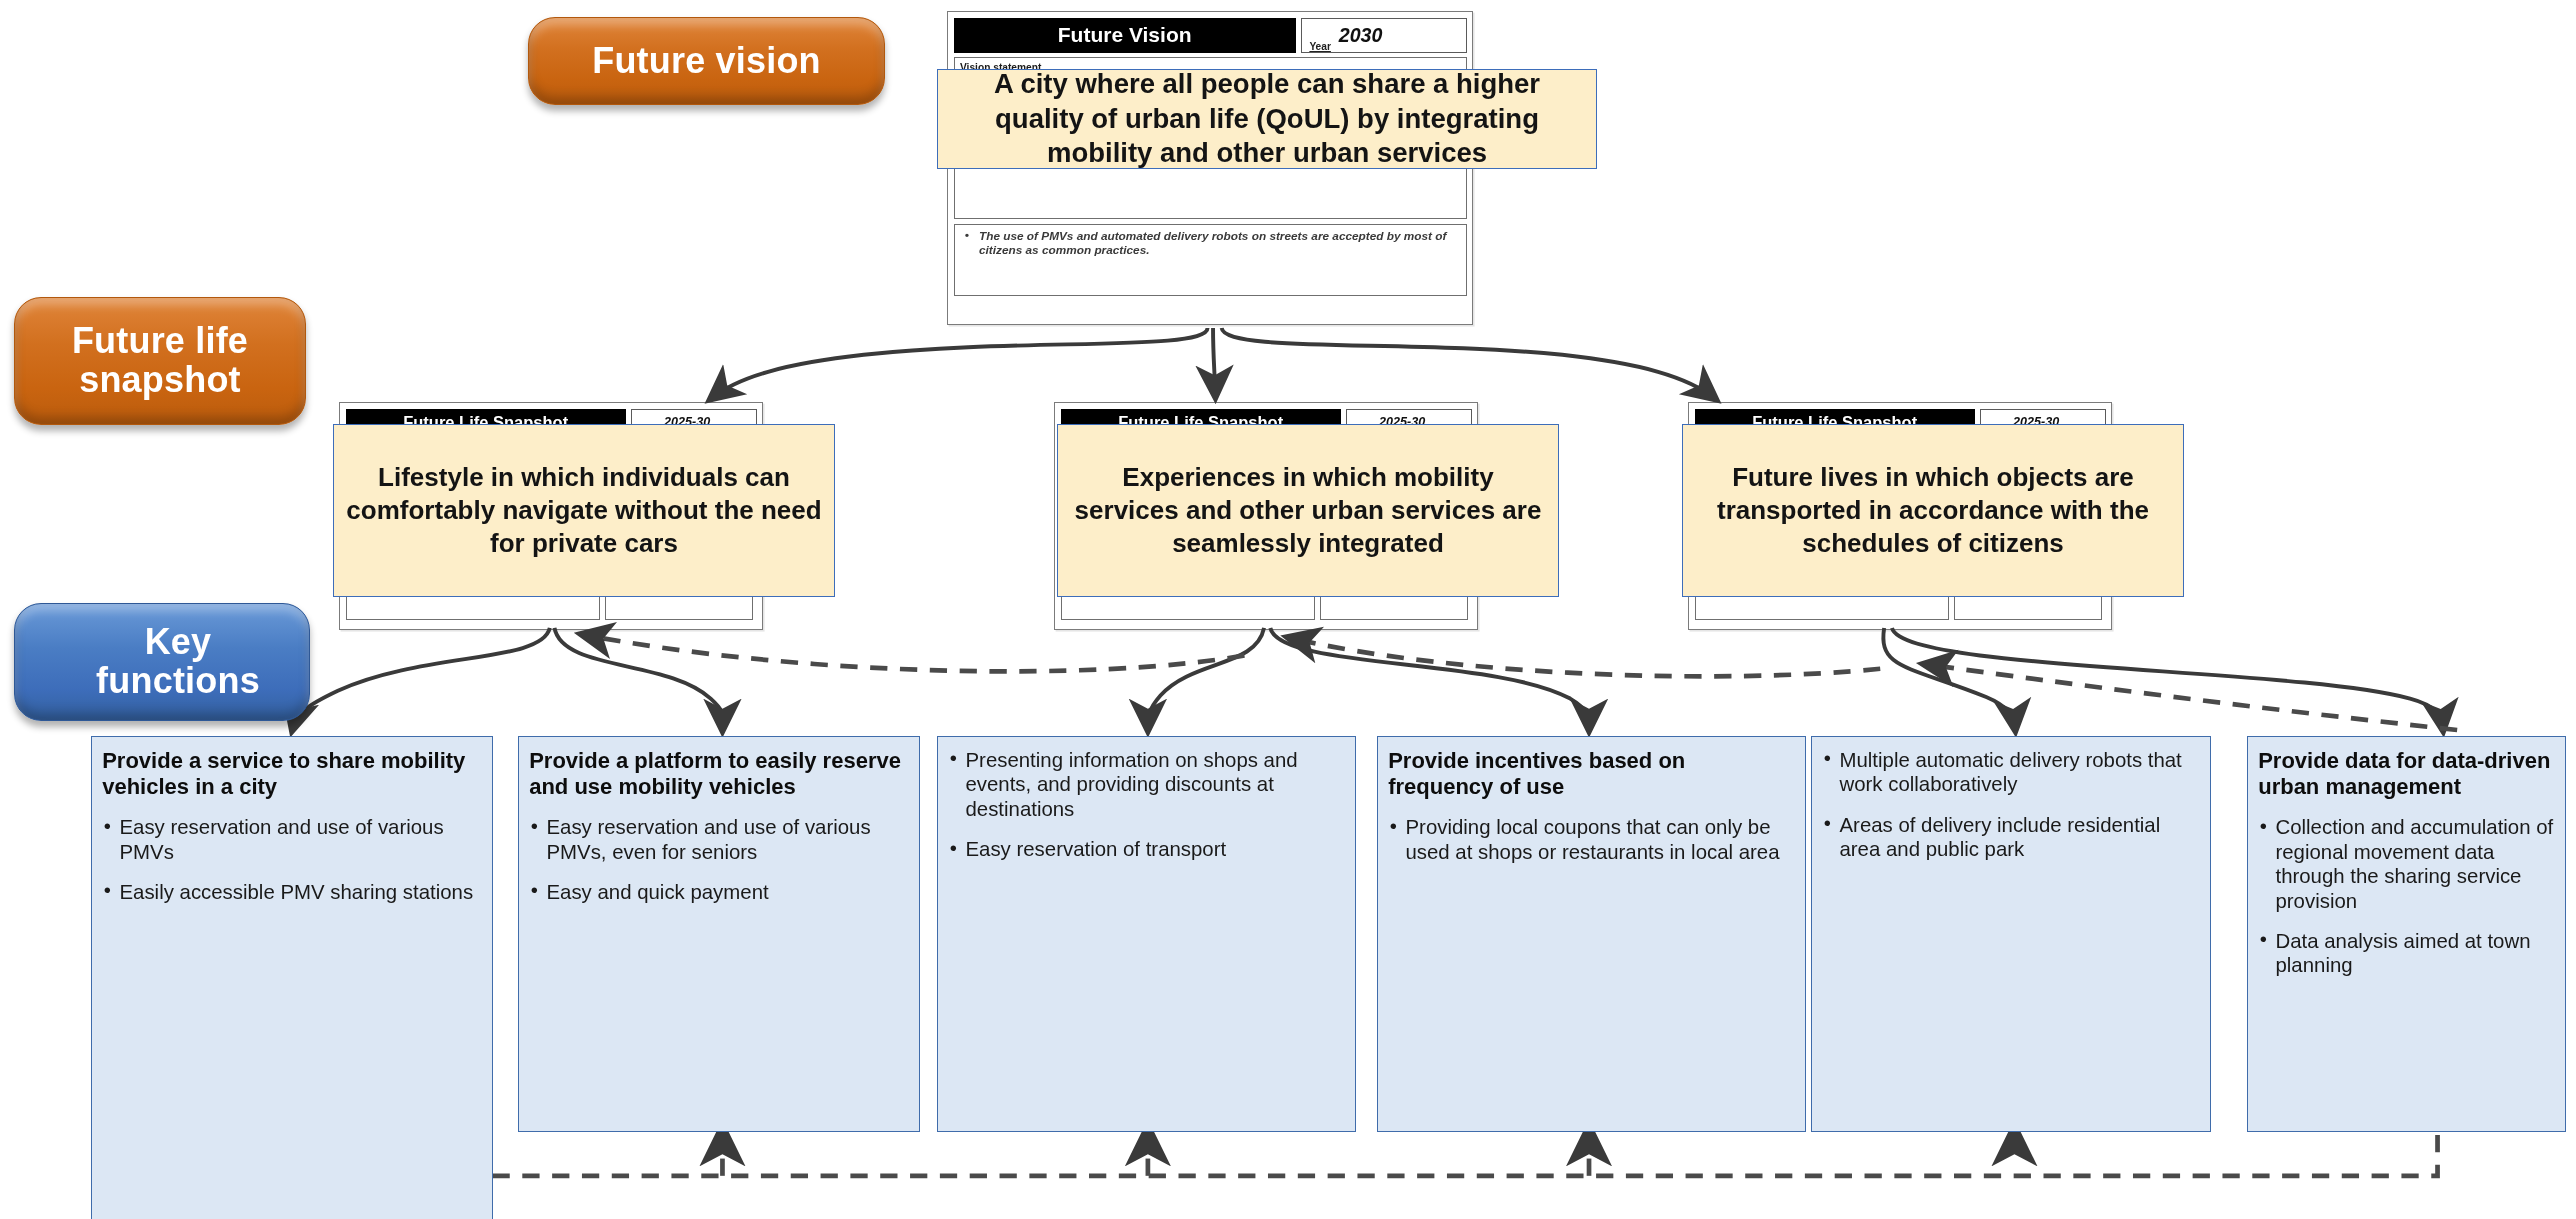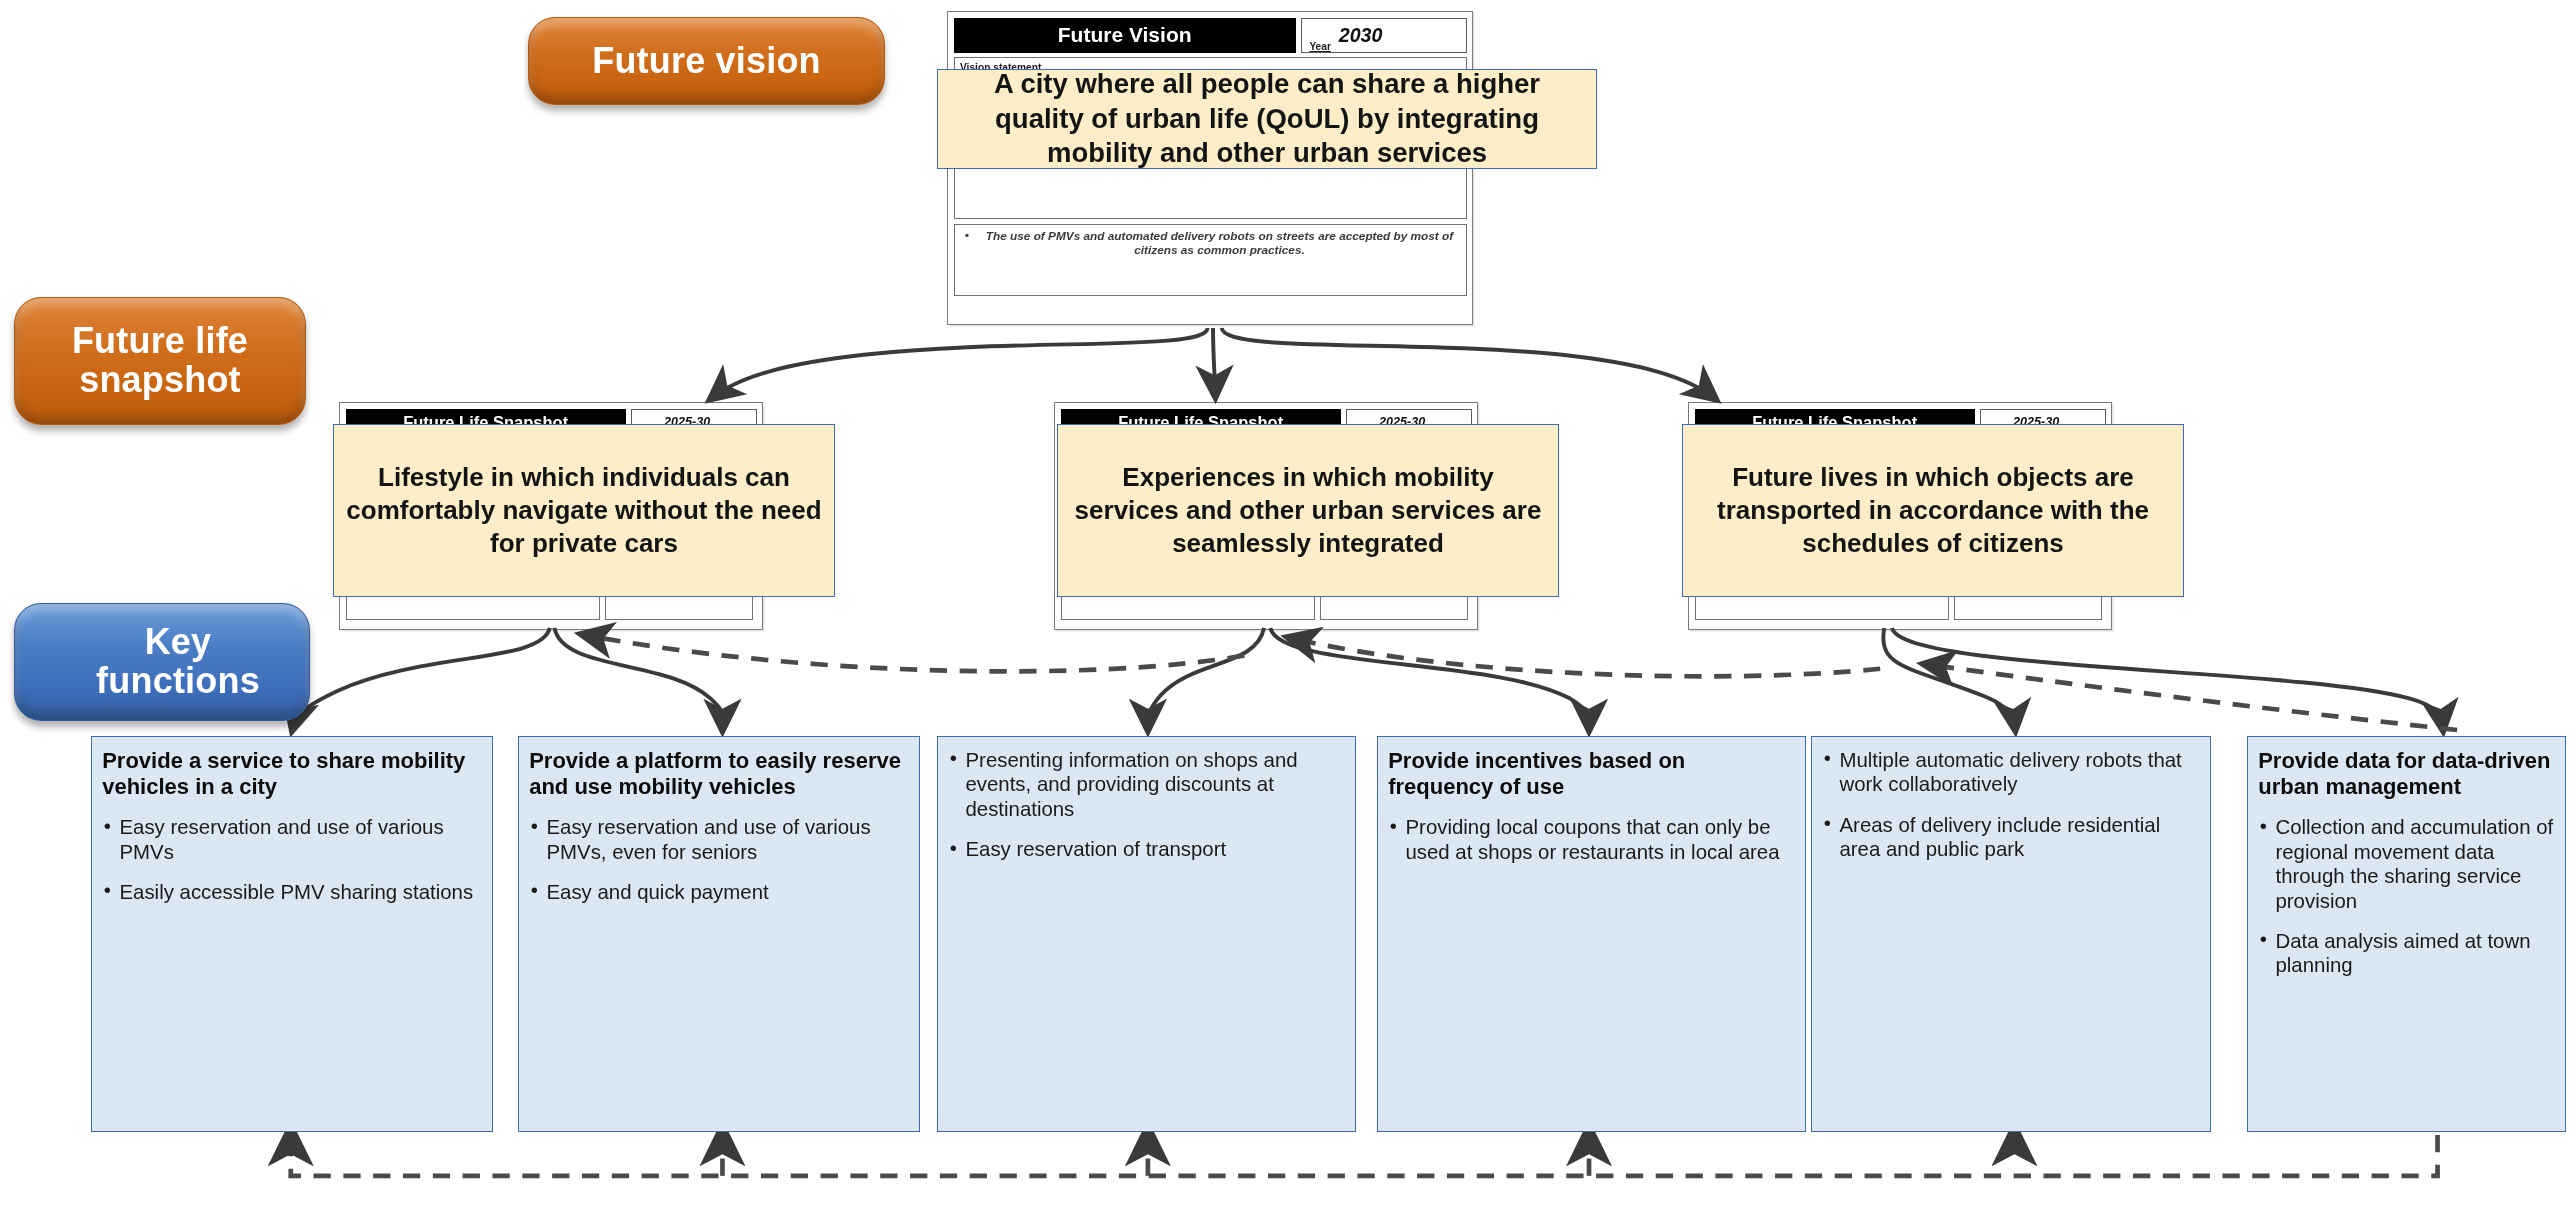--- a/index.html
+++ b/index.html
@@ -121,21 +121,20 @@
     margin: 5.5px 0;
   }
   .doc-bullet-italic {
     font-size: 11.8px;
     font-style: italic;
     font-weight: bold;
     color: #3a3a3a;
     line-height: 1.22;
     padding-left: 19px;
     position: relative;
-    text-align: center;
   }
   .doc-bullet-italic::before {
     content: "•";
     position: absolute;
     left: 4.7px;
     top: -0.8px;
   }
   .doc-twocol {
     display: flex;
     gap: 4.7px;
@@ -361,21 +360,21 @@
     <div class="doc-twocol">
       <div class="doc-cell" style="width:62%; height:57px;"></div>
       <div class="doc-cell" style="width:36%; height:57px;"></div>
     </div>
   </div>
 
   <div class="callout layer-overlay" style="left:1638px; top:424px; width:502px; height:173px; font-size:26px;">
     <span>Future lives in which objects are transported in accordance with the schedules of citizens</span>
   </div>
 
-  <div class="kfbox layer-kf" style="left:91px; top:736px; width:402px; height:396px;">
+  <div class="kfbox layer-kf" style="left:91px; top:736px; width:402px; height:484px;">
     <div class="kf-title">Provide a service to share mobility vehicles in a city</div>
     <ul class="kf-list">
       <li>Easy reservation and use of various PMVs</li>
       <li>Easily accessible PMV sharing stations</li>
     </ul>
   </div>
 
   <div class="kfbox layer-kf" style="left:518px; top:736px; width:402px; height:396px;">
     <div class="kf-title">Provide a platform to easily reserve and use mobility vehicles</div>
     <ul class="kf-list">

